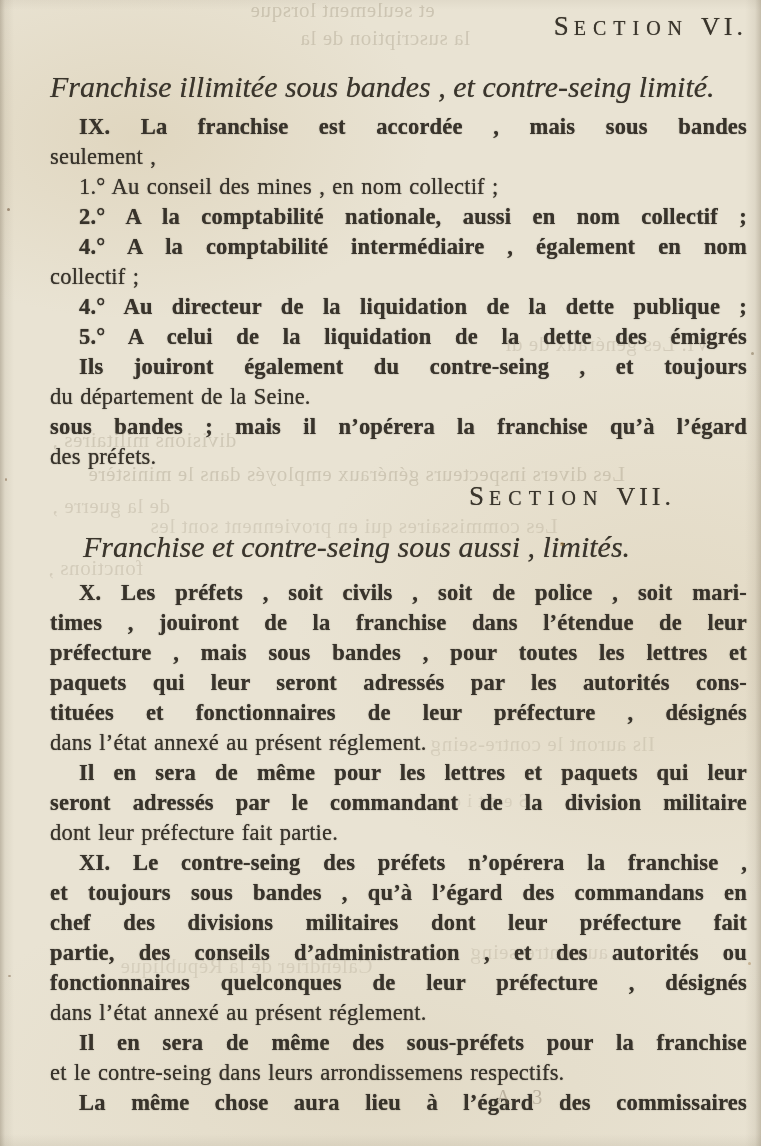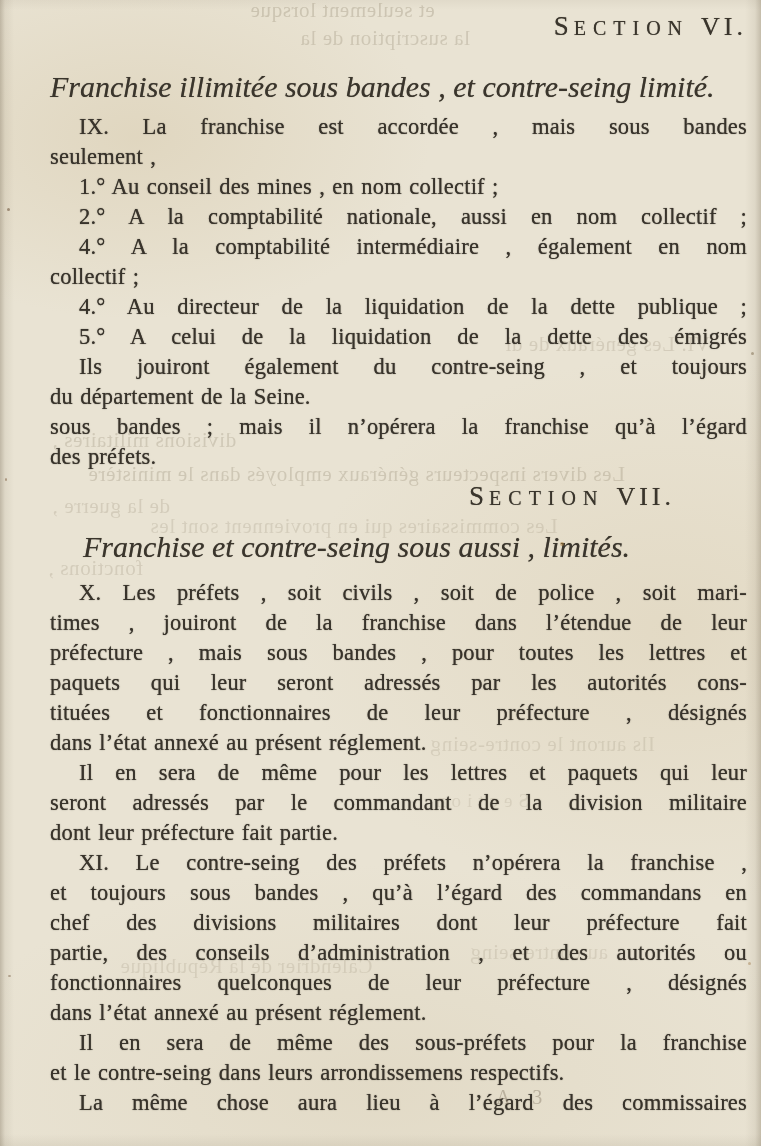--- a/index.html
+++ b/index.html
@@ -63,21 +63,21 @@
   .pbody2{margin-top:16px;}
   .ln{
     font-size:22.5px;
     line-height:30px;
     height:30px;
     letter-spacing:.2px;
     word-spacing:1.5px;
     text-shadow:0 0 .7px rgba(58,53,44,.8), 0 0 2px rgba(58,53,44,.18);
     white-space:normal;
   }
-  .j{text-align:justify;text-align-last:justify;}
+  .j{text-align:justify;text-align-last:justify;font-weight:bold;}
   .l{text-align:left;}
   .ind{text-indent:29px;}
   .speck{position:absolute;border-radius:50%;pointer-events:none;}
   .sig{
     position:absolute;left:456px;top:1086px;
     font-size:20px;letter-spacing:9px;
     color:rgba(118,106,86,.38);
     filter:blur(.5px);
     margin-left:40px;
   }

